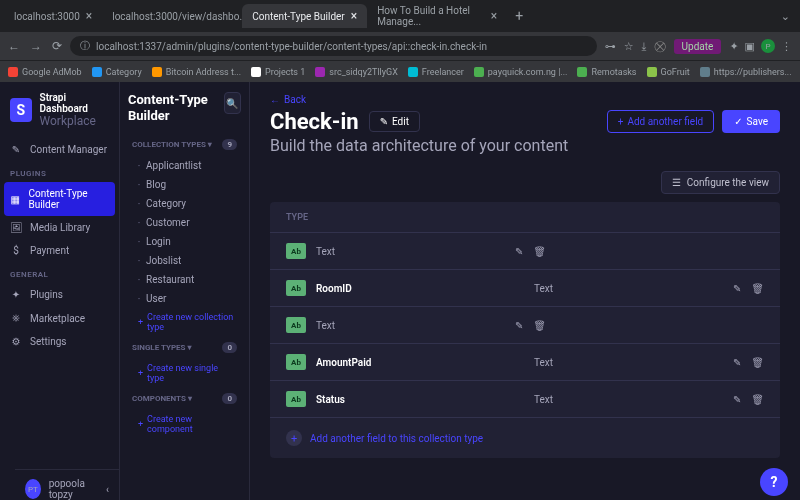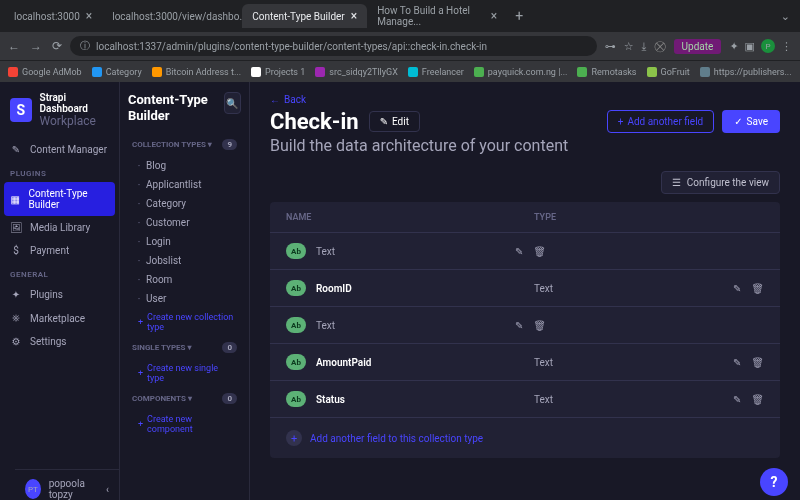--- a/index.html
+++ b/index.html
@@ -59,21 +59,21 @@
 .subtitle { color: #a5a5ba; font-size: 16px; margin-bottom: 16px; }
 .config-row { display: flex; justify-content: flex-end; margin-bottom: 8px; }
 .config-btn { background: #212134; border: 1px solid #32324d; color: #c0c0cf; padding: 5px 10px; border-radius: 4px; font-size: 10px; display: flex; align-items: center; gap: 6px; cursor: pointer; }
 
 .table { background: #212134; border-radius: 4px; overflow: hidden; }
 .thead { display: flex; padding: 10px 16px; color: #666687; font-size: 9px; font-weight: 600; }
 .col-name { flex: 1; }
 .col-type { width: 180px; }
 .col-actions { width: 50px; }
 .trow { display: flex; align-items: center; padding: 10px 16px; border-top: 1px solid #32324d; }
-.field-ico { width: 20px; height: 16px; background: #5cb176; border-radius: 8px; display: flex; align-items: center; justify-content: center; font-size: 8px; font-weight: 700; color: #0c3a1e; margin-right: 10px; }
+.field-ico { width: 20px; height: 16px; background: #5cb176; border-radius: 2px; display: flex; align-items: center; justify-content: center; font-size: 8px; font-weight: 700; color: #0c3a1e; margin-right: 10px; }
 .field-name { flex: 1; font-size: 10px; font-weight: 600; color: #fff; }
 .field-type { width: 180px; font-size: 10px; color: #a5a5ba; }
 .row-actions { width: 50px; display: flex; gap: 10px; justify-content: flex-end; color: #a5a5ba; font-size: 10px; }
 .add-row { display: flex; align-items: center; gap: 8px; padding: 12px 16px; border-top: 1px solid #32324d; color: #4945ff; font-size: 10px; cursor: pointer; }
 .plus-circle { width: 16px; height: 16px; border-radius: 50%; background: #32324d; display: flex; align-items: center; justify-content: center; color: #4945ff; font-size: 11px; }
 
 .help-fab { position: absolute; bottom: 12px; right: 12px; width: 28px; height: 28px; border-radius: 50%; background: #4945ff; display: flex; align-items: center; justify-content: center; font-size: 14px; font-weight: 700; cursor: pointer; }
 </style>
 </head>
 <body>
@@ -220,39 +220,39 @@
       <div class="sb2-title">Content-Type Builder</div>
       <div class="search-btn">
           <span>🔍</span>
         </div>
     </div>
     <div class="sb2-heading">
       <span><span>COLLECTION TYPES</span> <span>▾</span></span>
       <span class="badge-count">9</span>
     </div>
     <div class="sb2-item">
+        <span>Applicantlist</span>
+      </div>
+    <div class="sb2-item">
         <span>Blog</span>
       </div>
     <div class="sb2-item">
-        <span>Applicantlist</span>
-      </div>
-    <div class="sb2-item">
         <span>Category</span>
       </div>
     <div class="sb2-item">
         <span>Customer</span>
       </div>
     <div class="sb2-item">
         <span>Login</span>
       </div>
     <div class="sb2-item">
         <span>Jobslist</span>
       </div>
     <div class="sb2-item">
-        <span>Room</span>
+        <span>Restaurant</span>
       </div>
     <div class="sb2-item">
         <span>User</span>
       </div>
     <div class="sb2-link">
         <span>+</span>
         <span>Create new collection type</span>
       </div>
 
     <div class="sb2-heading">
@@ -302,21 +302,20 @@
 
     <div class="config-row">
       <button class="config-btn">
         <span>☰</span>
         <span>Configure the view</span>
       </button>
     </div>
 
     <div class="table">
       <div class="thead">
-        <div class="col-name">NAME</div>
         <div class="col-type">TYPE</div>
         <div class="col-actions"></div>
       </div>
 
       <div class="trow">
         <div class="field-ico">Ab</div>
         <div class="field-type">Text</div>
         <div class="row-actions">
             <span>✎</span>
             <span>🗑</span>

